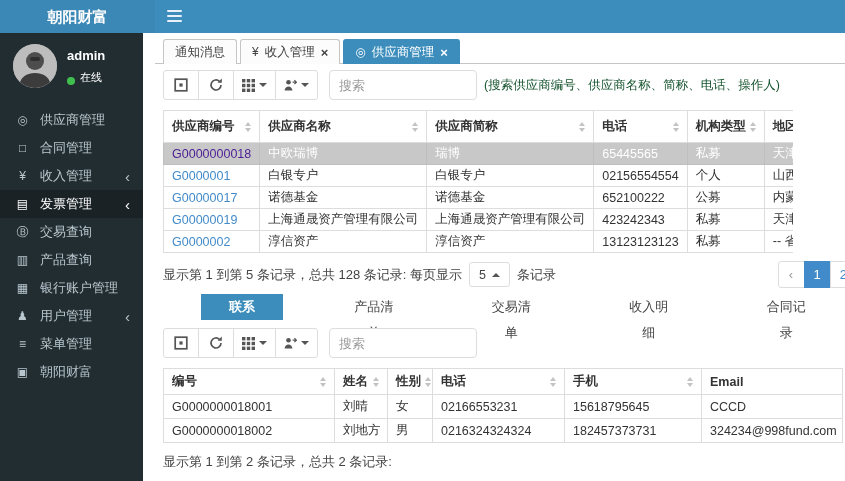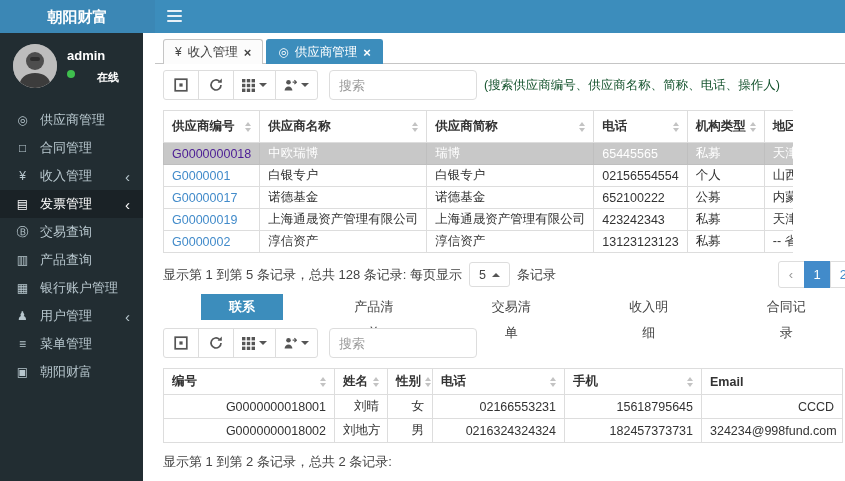--- a/index.html
+++ b/index.html
@@ -14,21 +14,21 @@
   .brand { position:absolute; left:0; top:0; width:155px; height:33px; line-height:33px;
            text-align:center; color:#fff; font-size:15px; font-weight:bold; background:#3b87b5; }
   .hamburger { position:absolute; left:167px; top:10px; width:15px; height:13px; cursor:pointer; }
   .hamburger span { display:block; height:2px; background:#e8f1f7; margin-bottom:3px; border-radius:1px; }
   
   .sidebar { position:absolute; left:0; top:33px; width:143px; height:448px; background:#222d32; }
   .user-panel { display:flex; gap:10px; padding:11px 8px 10px 13px; }
   .avatar { width:44px; height:44px; border-radius:50%; overflow:hidden; flex:none; background:#9a9a9a; }
   .user-info { padding-top:4px; }
   .user-name { color:#fff; font-size:13px; font-weight:bold; margin-bottom:7px; }
-  .user-status { color:#fff; font-size:11px; display:flex; align-items:flex-start; gap:22px;font-weight:bold; }
+  .user-status { color:#fff; font-size:11px; display:flex; align-items:flex-end; gap:5px; }
   .dot { width:8px; height:8px; border-radius:50%; background:#3fbf4e; display:inline-block; }
   .menu { list-style:none; margin:8px 0 0; padding:0; }
   .menu li { height:28px; display:flex; align-items:center; gap:9px; padding-left:14px;
              color:#b8c7ce; font-size:13px; cursor:pointer; position:relative; }
   .menu li.active { background:#1a2226; color:#fff; }
   .menu .mi { width:17px; text-align:center; font-size:12px; flex:none; }
   .menu .arrow { position:absolute; right:13px; font-size:15px; line-height:1; }
   
   .content { position:absolute; left:155px; top:33px; width:690px; height:448px; background:#fff; overflow:hidden; }
   .tabstrip { display:flex; gap:3px; padding:6px 0 0 8px; height:31px; border-bottom:1px solid #c5c5c5; }
@@ -77,21 +77,21 @@
            border:1px solid #ddd; color:#428bca; margin-left:-1px; cursor:pointer; font-size:13px; }
   .pgbtn.prev { color:#999; border-radius:3px 0 0 3px; }
   .pgbtn.active { background:#428bca; border-color:#428bca; color:#fff; }
   
   .dtabs { display:flex; margin:6px 12px 0; padding-left:26px;gap:44px; }
   .dtab { padding:0 24px; height:26px; line-height:26px; font-size:13px; color:#444; cursor:pointer; text-align:center; }
   .dtab.active { background:#3c8dbc; color:#fff; font-weight:bold; }
   .toolbar2 { margin-top:8px; }
   .t2 { width:679px; margin-top:8px; }
   .t2 th { height:26px; }
-  .t2 td { height:24px; padding:3px 8px;text-align:right; }
+  .t2 td { height:24px; padding:3px 8px; }
   .footer-note { margin-top:10px; font-size:13px; color:#444; }
   svg { display:block; }
 </style>
 </head>
 <body>
 
 <div class="topbar">
   <div class="brand">朝阳财富</div>
   <div class="hamburger">
       <span></span>
@@ -161,20 +161,23 @@
     <li>
       <span class="mi">▣</span>
       <span>朝阳财富</span>
     </li>
   </ul>
 </div>
 
 <div class="content">
 
   <div class="tabstrip">
+    <div class="tab">
+      <span>通知消息</span>
+    </div>
     <div class="tab">
       <span class="ticon">¥</span>
       <span>收入管理</span>
       <span class="tclose">×</span>
     </div>
     <div class="tab active">
       <span class="ticon">◎</span>
       <span>供应商管理</span>
       <span class="tclose">×</span>
     </div>

